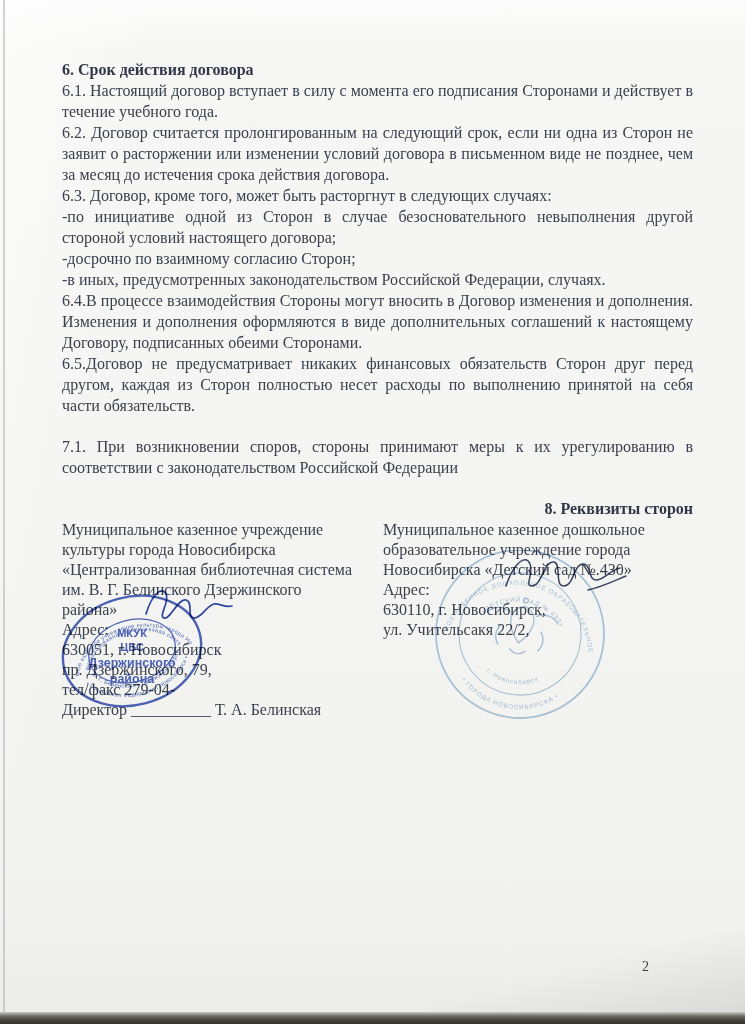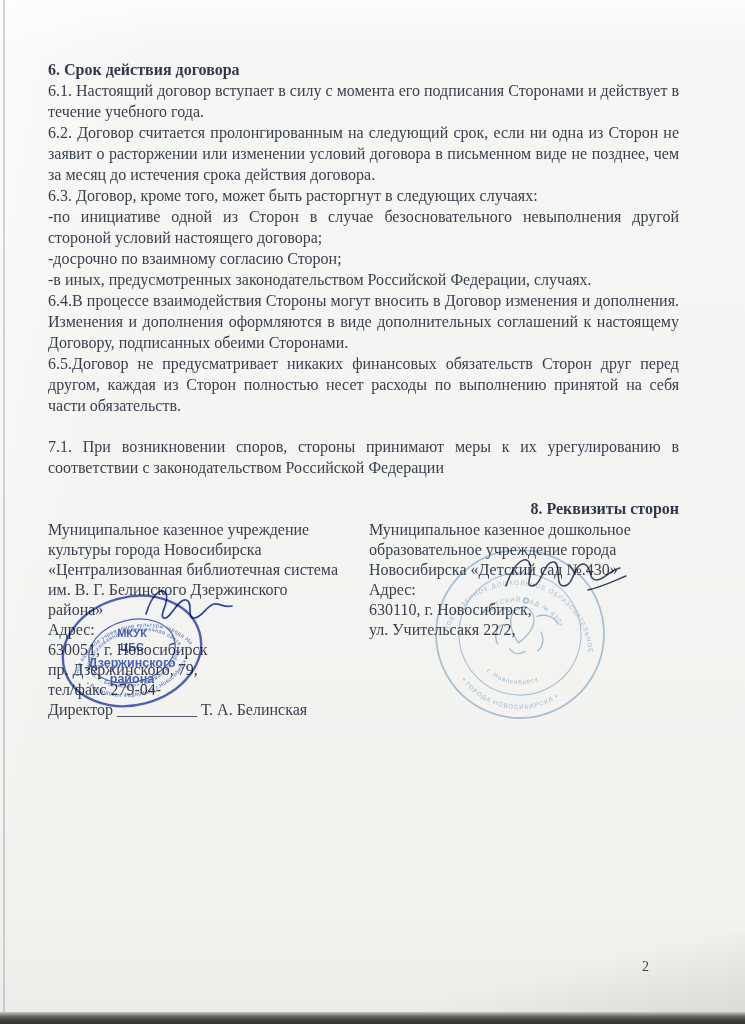--- a/index.html
+++ b/index.html
@@ -9,21 +9,21 @@
       linear-gradient(100deg, rgba(255,255,255,.55) 0%, rgba(255,255,255,0) 18%),
       linear-gradient(180deg, #fbfcfb 0%, #f6f7f4 5%, #f4f5f2 55%, #f1f2ee 90%, #ecedea 99%);
     font-family:"Liberation Serif", serif;
     color:#39404e;
   }
   .left-edge{position:absolute;left:3px;top:0;width:2px;height:1012px;background:rgba(150,162,168,.45);}
   .scanner-strip{position:absolute;left:0;bottom:0;width:745px;height:12px;
     background:linear-gradient(180deg,#c9cac5 0%,#6a6963 35%,#403f3b 70%,#353430 100%);}
   .corner-shade{position:absolute;right:0;bottom:12px;width:320px;height:80px;
     background:linear-gradient(to top left, rgba(170,172,166,.28), rgba(0,0,0,0) 55%);}
-  .content{position:absolute;left:48px;top:59px;width:631px;font-size:16px;line-height:21px;}
+  .content{position:absolute;left:62px;top:59px;width:631px;font-size:16px;line-height:21px;}
   .h{font-weight:bold;color:#303748;margin:0;}
   .jp{margin:0;text-align:justify;text-align-last:left;}
   .gap{height:20px;}
   .h-center{text-align:right;margin-top:20px;}
   .cols{display:flex;margin-top:1px;line-height:20px;}
   .col-l{width:321px;font-family:Liberation Serif, serif;}
   .col-r{width:310px;}
   .line{white-space:nowrap;}
   .sigrow{white-space:nowrap;}
   .sigrow .blank{letter-spacing:0px;}

